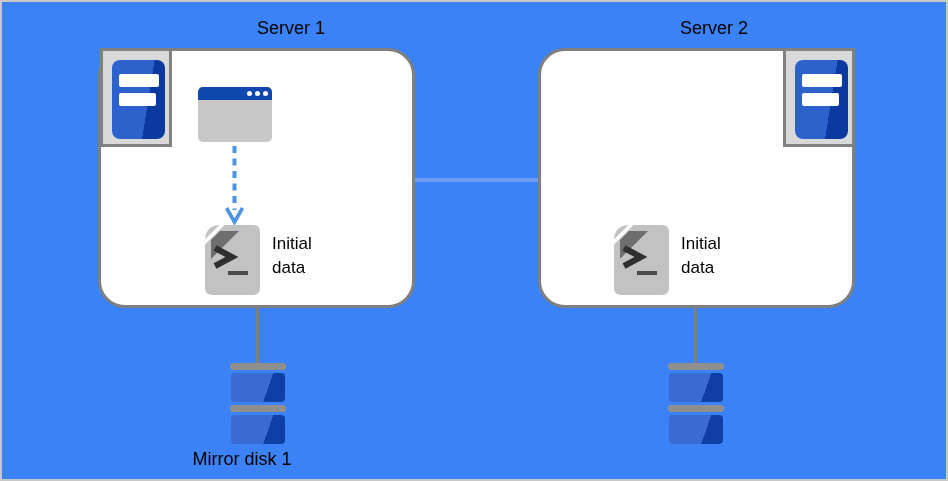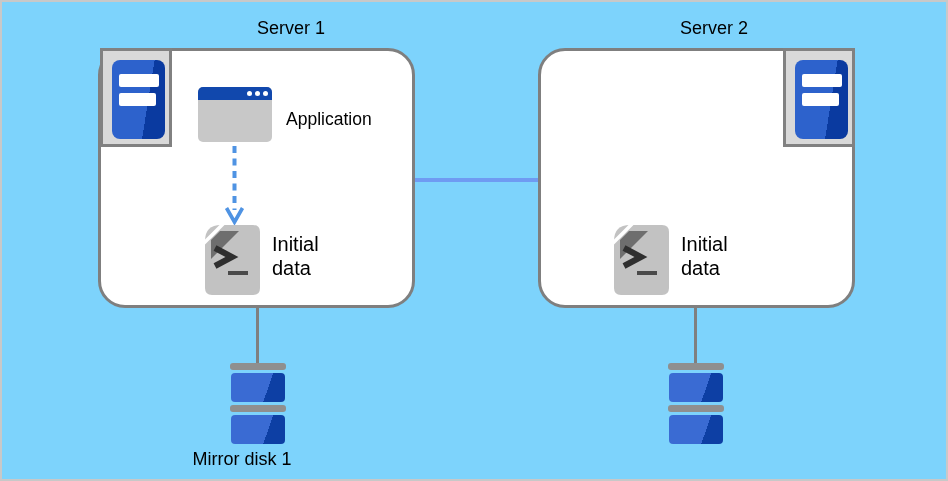--- a/index.html
+++ b/index.html
@@ -1,17 +1,17 @@
 <!DOCTYPE html>
 <html><head>
 <meta charset="utf-8">
 <style>
   html,body{margin:0;padding:0;background:#fff;}
   .canvas{
-    position:relative;width:948px;height:481px;background:#7dd3fc;
+    position:relative;width:948px;height:481px;background:#3b82f6;
     border:2px solid #c8c8c8;box-sizing:border-box;overflow:hidden;
     font-family:"Liberation Sans", sans-serif;color:#000;
   }
   .stitle{
     position:absolute;top:16px;transform:translateX(-50%);
     font-size:18px;line-height:20px;white-space:nowrap;
   }
   .sbox{
     position:absolute;top:46px;width:317px;height:260px;box-sizing:border-box;
     border:3px solid #7f7f7f;border-radius:27px;background:#fff;
@@ -30,21 +30,21 @@
   .appwin{
     position:absolute;left:196px;top:85px;width:74px;height:55px;
     background:#c8c8c8;border-radius:5px;
   }
   .titlebar{
     position:absolute;left:0;top:0;width:74px;height:13px;
     background:#1148ad;border-radius:5px 5px 0 0;
   }
   .dot{position:absolute;top:4px;width:5px;height:5px;border-radius:50%;background:#fff;}
   .lbl{position:absolute;font-size:17.5px;line-height:22px;white-space:nowrap;}
-  .lbl2{position:absolute;font-size:20px;line-height:24px;}
+  .lbl2{position:absolute;font-size:17px;line-height:24px;}
   .vline{position:absolute;width:3px;height:57px;top:304px;background:#7f7f7f;}
   .hlink{position:absolute;left:412px;top:176px;width:126px;height:4px;background:#6f9bf2;}
   .disk{position:absolute;top:361px;width:56px;height:81px;}
   .cap{position:absolute;left:0;width:56px;height:7px;background:#8f8f8f;border-radius:3px;}
   .block{
     position:absolute;left:1px;width:54px;height:29px;border-radius:4px;
     background:linear-gradient(109deg,#3a6bd3 66%,#0d3fa4 66%);
   }
   .dlabel{
     position:absolute;top:447px;transform:translateX(-50%);
@@ -69,21 +69,20 @@
     </div>
   </div>
 
   <div class="appwin">
     <div class="titlebar">
       <span class="dot" style="left:49px;"></span>
       <span class="dot" style="left:57px;"></span>
       <span class="dot" style="left:65px;"></span>
     </div>
   </div>
-  <div class="lbl" style="left:284px;top:106px;">Application</div>
 
   <svg class="absvg" style="left:221px;top:142px;" width="24" height="82" viewBox="0 0 24 82">
     <line x1="11.5" y1="2" x2="11.5" y2="66" stroke="#4f93e3" stroke-width="4" stroke-dasharray="7 5.5"></line>
     <polyline points="3.5,64 11.5,78 19.5,64" fill="none" stroke="#4f93e3" stroke-width="3.6"></polyline>
   </svg>
 
   <svg class="absvg" style="left:203px;top:223px;" width="55" height="70" viewBox="0 0 55 70">
     <path d="M 16,0 H 48 Q 55,0 55,7 V 63 Q 55,70 48,70 H 7 Q 0,70 0,63 V 16 Q 0,0 16,0 Z" fill="#c2c2c2"></path>
     <polygon points="34,6 6,34 6,15 15,6" fill="#6e6e6e"></polygon>
     <line x1="-2" y1="19" x2="19" y2="-2" stroke="#ffffff" stroke-width="3.5"></line>

